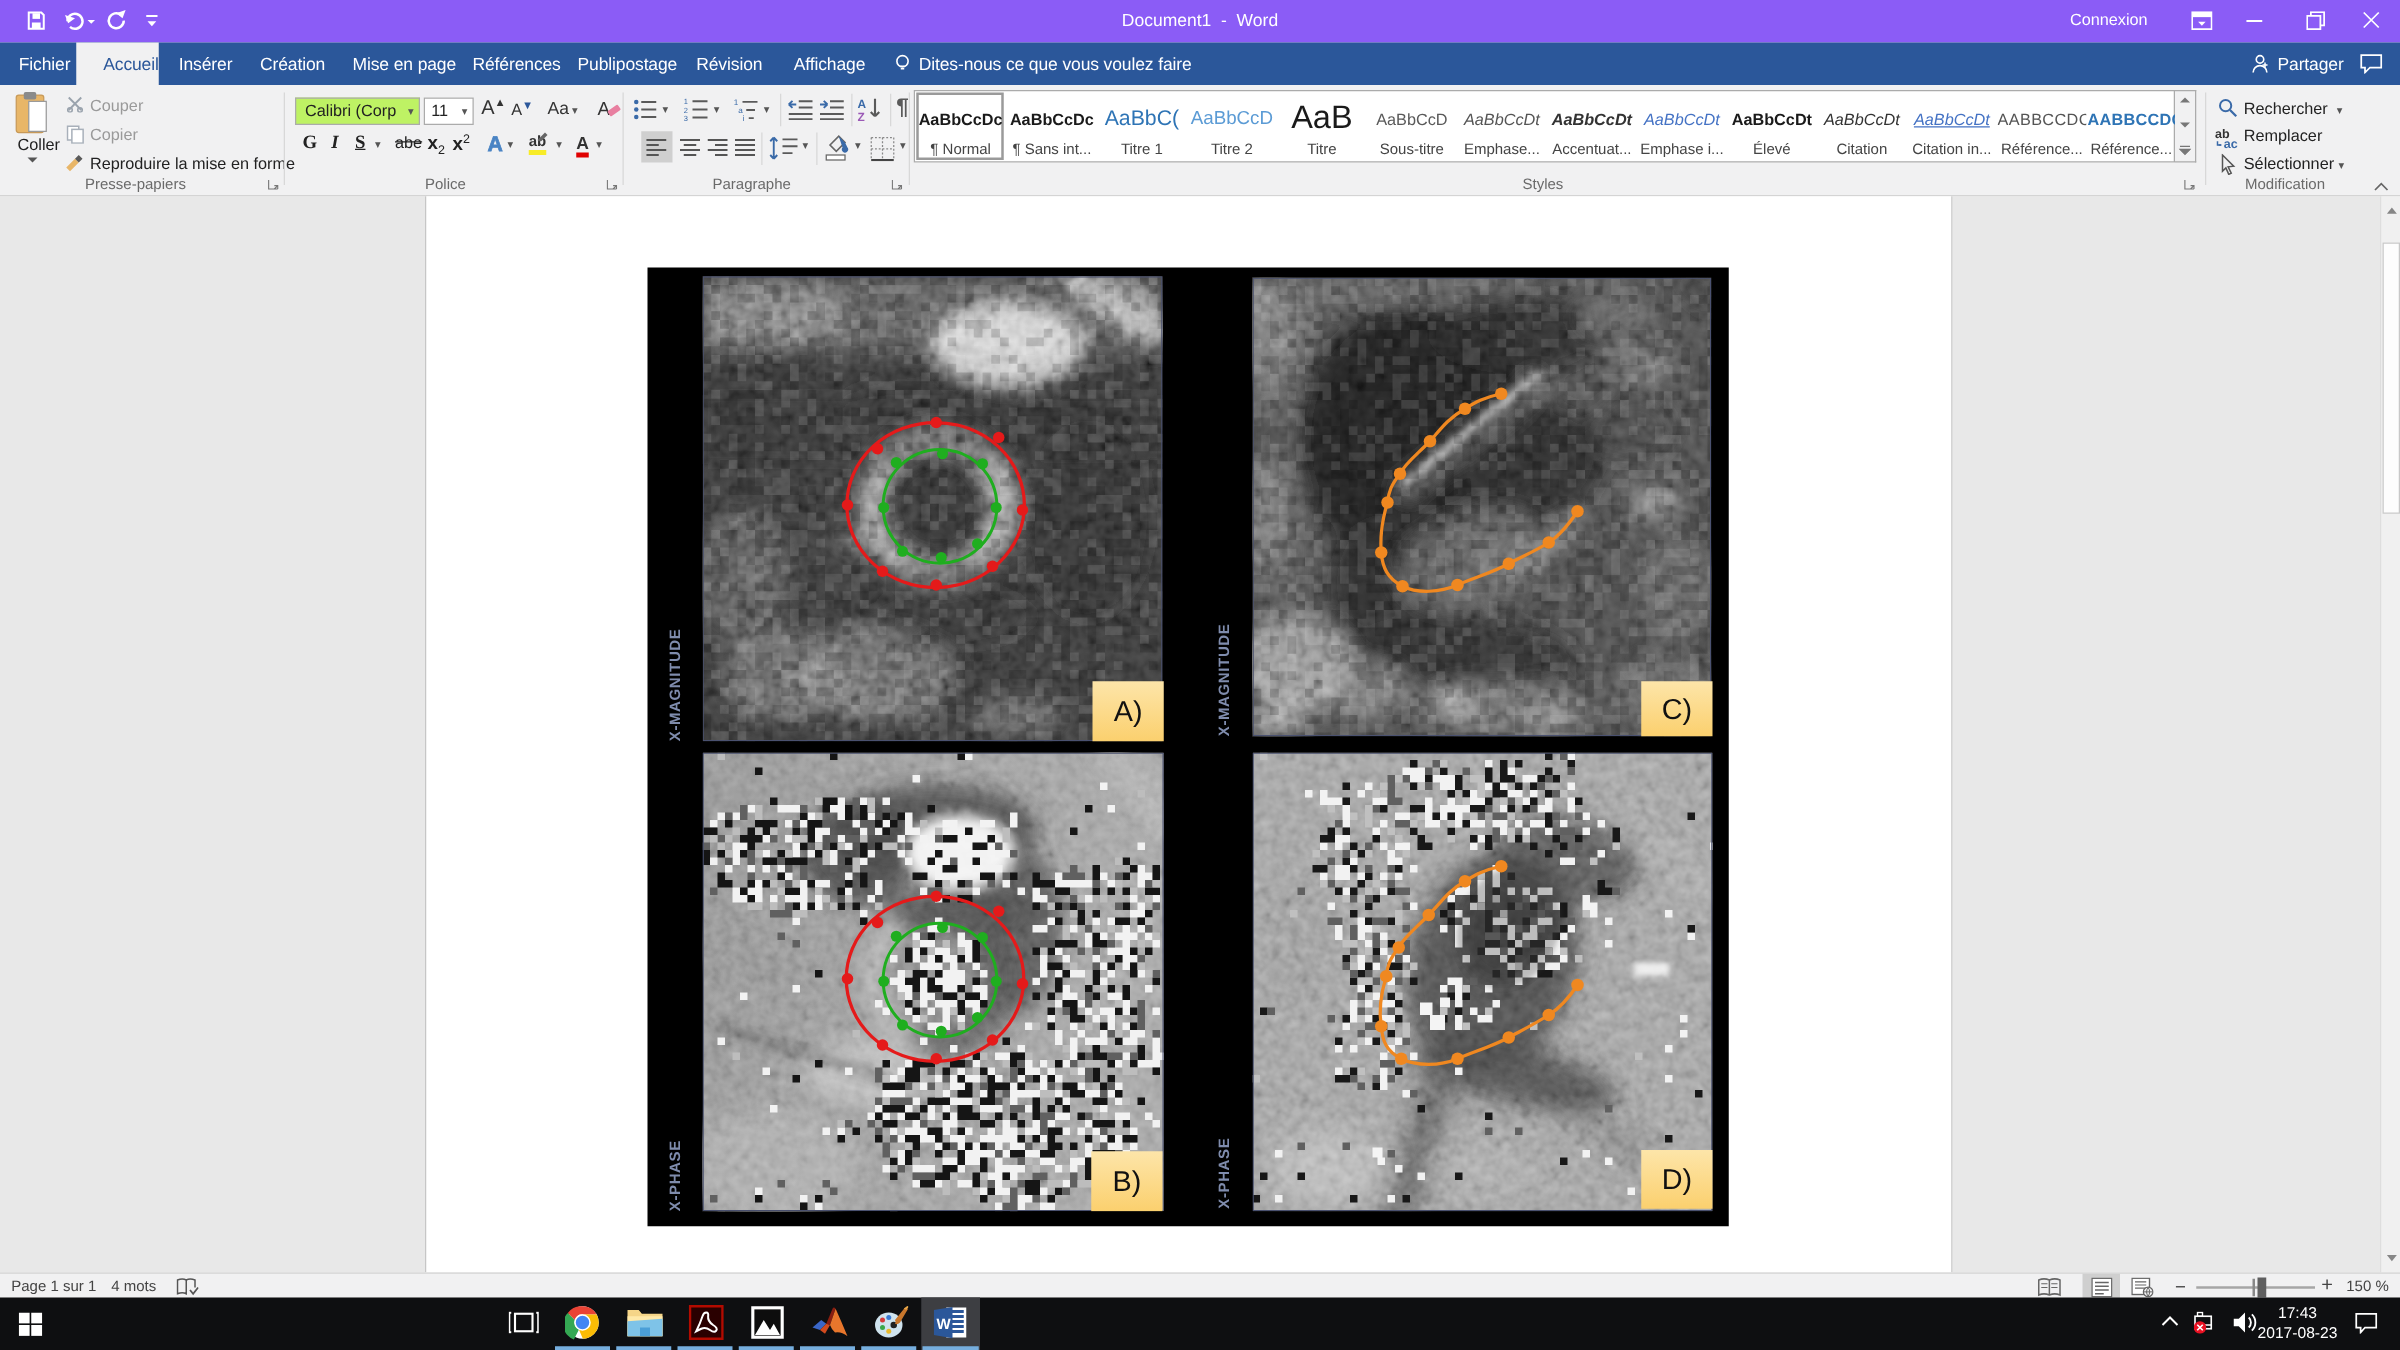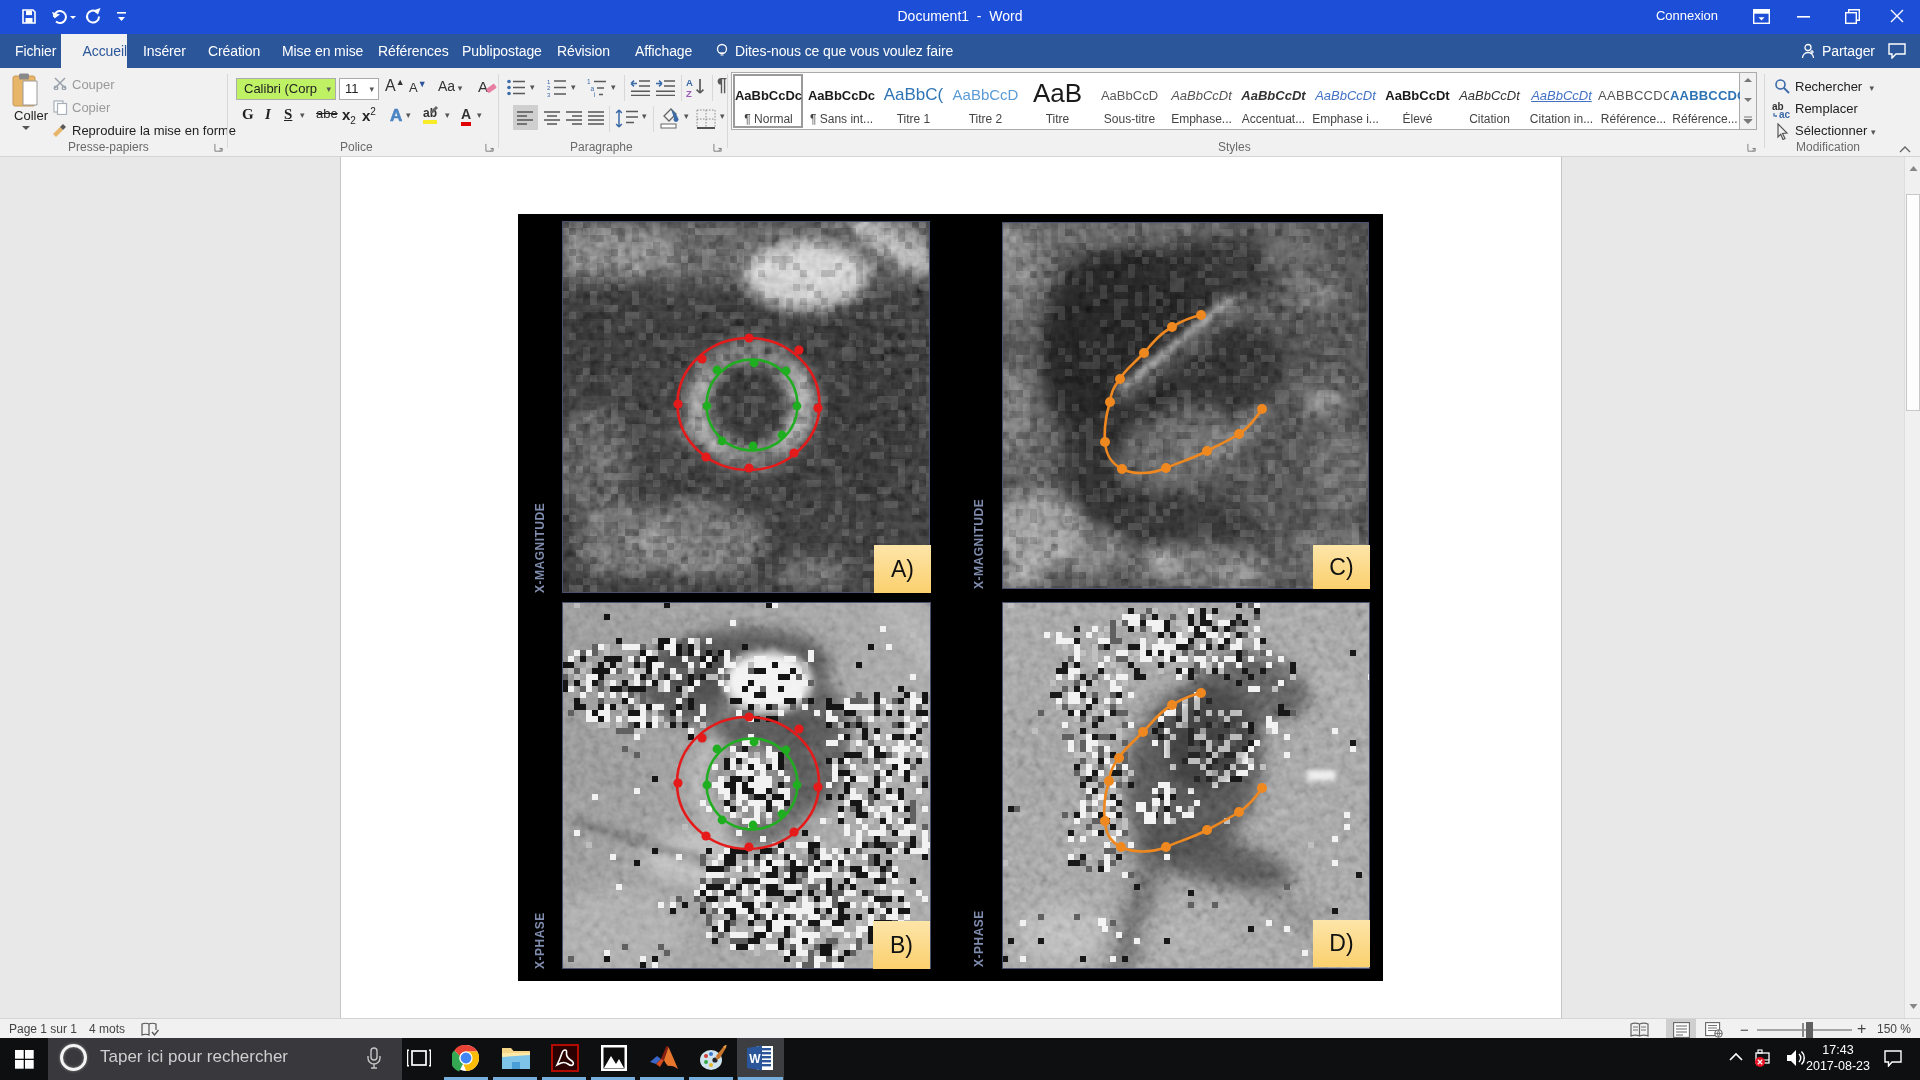--- a/index.html
+++ b/index.html
@@ -2,21 +2,21 @@
 <html><head>
 <meta charset="utf-8">
 <style>
 * { margin:0; padding:0; box-sizing:border-box; }
 html,body { width:1920px; height:1080px; overflow:hidden; }
 body { font-family:"Liberation Sans", sans-serif; }
 #root { position:absolute; left:0; top:0; width:1920px; height:1080px; background:#e8e8e8; }
 .abs { position:absolute; }
 
 
-#titlebar { left:0; top:0; width:1920px; height:34px; background:#1d4ed8; color:#fff; }
+#titlebar { left:0; top:0; width:1920px; height:34px; background:#8b5cf6; color:#fff; }
 #tabrow { left:0; top:34px; width:1920px; height:34px; background:#2b579a; }
 .tab { position:absolute; top:0; height:34px; line-height:34px; color:#fff; font-size:14px; padding:0 14px; letter-spacing:-0.1px; }
 .tab.sel { background:#f1f1f2; color:#2b579a; }
 #ribbon { left:0; top:68px; width:1920px; height:89px; background:#f1f1f2; border-bottom:1px solid #d4d4d4; }
 .gsep { position:absolute; top:6px; height:74px; width:1px; background:#d8d8d8; }
 .glabel { position:absolute; top:72px; font-size:12px; color:#6a6a6a; }
 .launcher { position:absolute; top:75px; width:10px; height:10px; }
 .btxt { font-size:12px; color:#444; }
 
 
@@ -78,21 +78,21 @@
     </svg>
     <svg class="abs" style="left:1890px;top:9px" width="14" height="14" viewBox="0 0 14 14">
       <path d="M1 1 L13 13 M13 1 L1 13" stroke="#fff" stroke-width="1.4"></path>
     </svg>
   </div>
   <div class="abs" id="tabrow">
     <div class="tab" style="left:15px;padding:0">Fichier</div>
     <div class="tab sel" style="left:61px;width:66px;text-align:right;padding:0">Accueil</div>
     <div class="tab" style="left:143px;padding:0">Insérer</div>
     <div class="tab" style="left:208px;padding:0">Création</div>
-    <div class="tab" style="left:282px;padding:0">Mise en mise</div>
+    <div class="tab" style="left:282px;padding:0">Mise en page</div>
     <div class="tab" style="left:378px;padding:0">Références</div>
     <div class="tab" style="left:462px;padding:0">Publipostage</div>
     <div class="tab" style="left:557px;padding:0">Révision</div>
     <div class="tab" style="left:635px;padding:0">Affichage</div>
     <svg class="abs" style="left:714px;top:8px" width="16" height="18" viewBox="0 0 16 18">
       <circle cx="8" cy="7" r="4.5" fill="none" stroke="#fff" stroke-width="1.3"></circle>
       <path d="M6.2 11 h3.6 M6.6 13 h2.8" stroke="#fff" stroke-width="1.2"></path>
     </svg>
     <div class="tab" style="left:735px;padding:0;font-size:14px">Dites-nous ce que vous voulez faire</div>
     <svg class="abs" style="left:1800px;top:9px" width="17" height="17" viewBox="0 0 17 17">
@@ -676,28 +676,20 @@
     <div class="abs" style="left:1857px;top:1px;font-size:16px;color:#444">+</div>
     <div class="abs" style="left:1877px;top:3px;color:#444">150 %</div>
   </div>
   <div class="abs" id="taskbar">
     <svg class="abs" style="left:15px;top:12px" width="19" height="19" viewBox="0 0 19 19">
       <rect x="0" y="0" width="8.7" height="8.7" fill="#fff"></rect>
         <rect x="10" y="0" width="8.7" height="8.7" fill="#fff"></rect>
       <rect x="0" y="10" width="8.7" height="8.7" fill="#fff"></rect>
         <rect x="10" y="10" width="8.7" height="8.7" fill="#fff"></rect>
     </svg>
-    <div id="searchbox">
-      <div class="abs" style="left:12px;top:6px;width:27px;height:27px;border:3px solid #f5f5f5;border-radius:50%;box-shadow:0 0 3px #888, inset 0 0 3px #888"></div>
-      <div class="abs" style="left:52px;top:9px;font-size:17px;color:#cfcfcf">Taper ici pour rechercher</div>
-      <svg class="abs" style="left:318px;top:9px" width="16" height="22" viewBox="0 0 16 22">
-        <rect x="5" y="1" width="6" height="12" rx="3" fill="none" stroke="#c5c5c5" stroke-width="1.4"></rect>
-        <path d="M2 9 v2 a6 6 0 0 0 12 0 v-2 M8 17 v4 M5 21 h6" fill="none" stroke="#c5c5c5" stroke-width="1.4"></path>
-      </svg>
-    </div>
     <svg class="abs" style="left:407px;top:11px" width="24" height="18" viewBox="0 0 24 18">
       <rect x="5" y="2" width="14" height="14" fill="none" stroke="#fff" stroke-width="1.7"></rect>
       <path d="M2 1.2 h-1.5 v15.6 h1.5 M22 1.2 h1.5 v15.6 h-1.5" stroke="#fff" stroke-width="1.5" fill="none"></path>
     </svg>
 
     <svg class="abs tbi" style="left:452px;top:6px" width="28" height="28" viewBox="0 0 28 28">
       <circle cx="14" cy="14" r="13" fill="#fff"></circle>
       <path d="M14 1 a13 13 0 0 1 11.3 6.5 l-11.3 0 a6.5 6.5 0 0 0 -6.2 4.5 l-5.6 -5.6 A13 13 0 0 1 14 1" fill="#ea4335"></path>
       <path d="M2.2 6.4 l5.6 5.6 a6.5 6.5 0 0 0 3.4 7.6 l-4.1 8 A13 13 0 0 1 2.2 6.4" fill="#34a853"></path>
       <path d="M25.3 7.5 a13 13 0 0 1 -11 19.5 l-3.2 -7.4 a6.5 6.5 0 0 0 6.9 -5.6 l0 -0.5 a6.5 6.5 0 0 0 -3.7 -5.9 z" fill="#fbbc05"></path>

